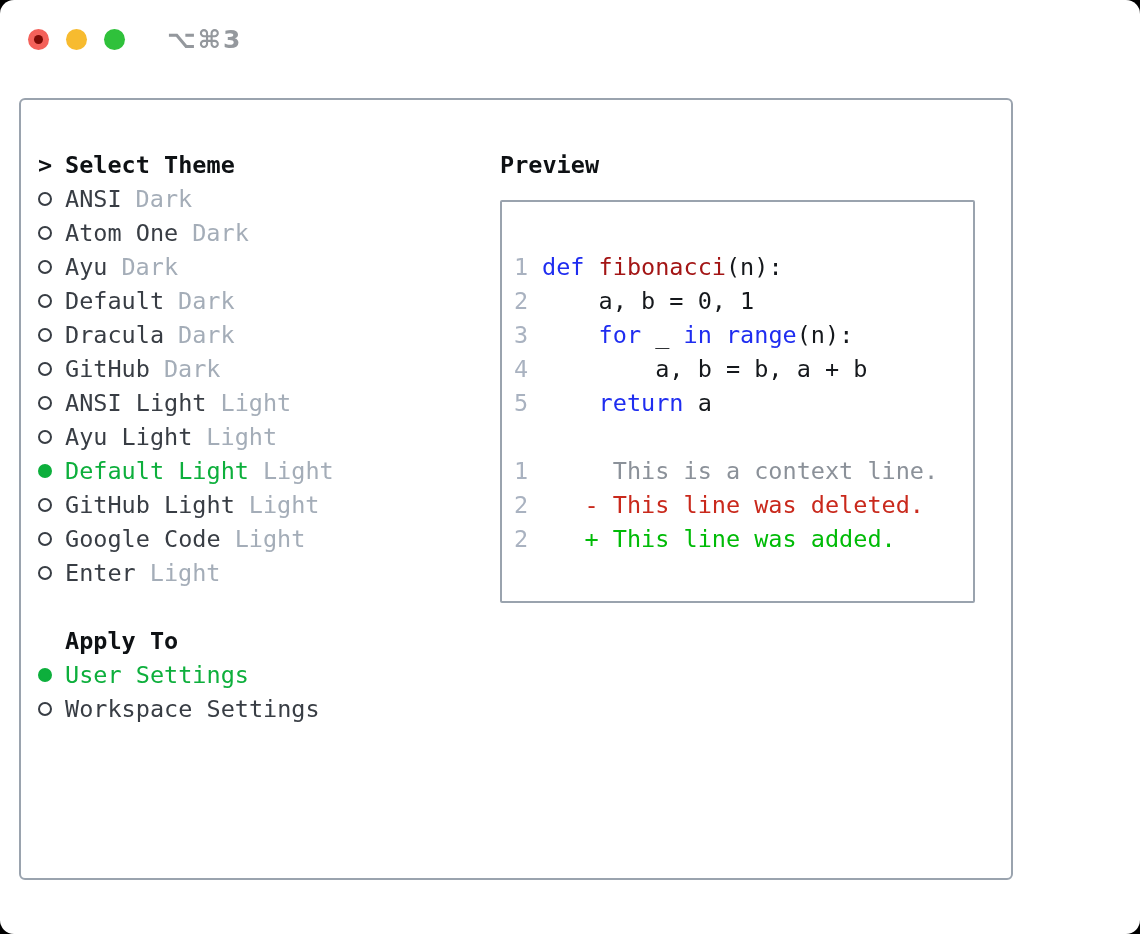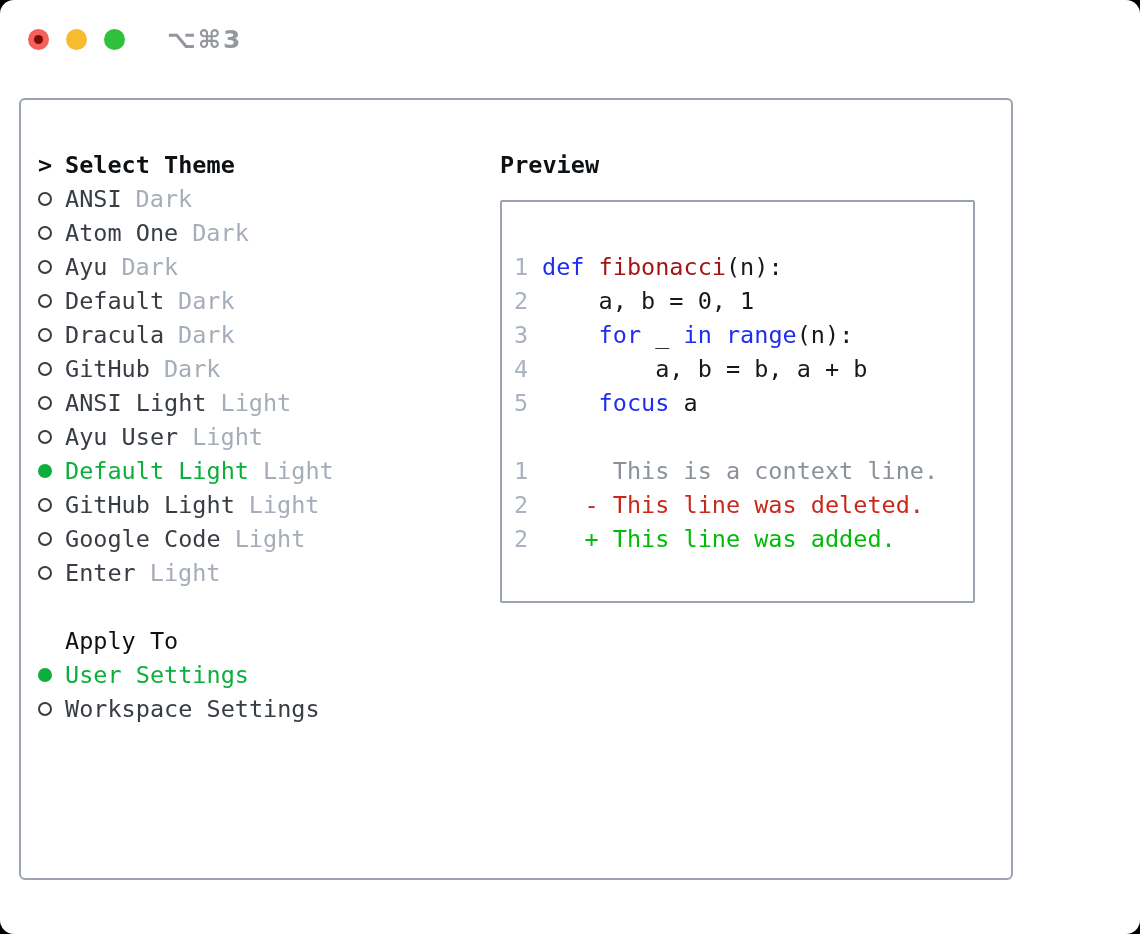--- a/index.html
+++ b/index.html
@@ -21,21 +21,21 @@
   
   .panel{position:absolute;left:19px;top:98px;width:994px;height:782px;
          border:2px solid var(--panel-border);border-radius:6px;box-sizing:border-box;
          display:flex;align-items:flex-start;padding-top:48px;}
   .left{width:479px;flex:none;padding-left:17px;box-sizing:border-box;}
   .right{flex:1;min-width:0;}
   .row{height:34px;display:flex;align-items:center;font-size:23.5px;line-height:34px;}
   .slot{width:27px;flex:none;display:flex;align-items:center;}
   .caret{font-weight:700;color:#0e1114;}
   .htext{font-weight:700;color:#0e1114;white-space:pre;}
-  .htext2{font-weight:400;color:#0e1114;white-space:pre;text-align:right;}
+  .htext2{font-weight:700;color:#0e1114;white-space:pre;text-align:right;}
   .radio{width:14px;height:14px;border-radius:50%;border:2px solid var(--item-dark);box-sizing:border-box;}
   .radio.on{background:var(--accent-green);border-color:var(--accent-green);}
   .opt-row{cursor:pointer;}
   .opt-row .name{color:var(--item-dark);white-space:pre;}
   .opt-row.selected .name{color:var(--accent-green);}
   .variant{color:var(--muted);margin-left:14px;white-space:pre;}
   .spacer{height:34px;}
   .help{width:430px;color:var(--muted);font-size:23.5px;line-height:34px;}
   
   .preview-box{margin-top:18px;width:475px;height:403px;box-sizing:border-box;
@@ -120,21 +120,21 @@
             <span class="slot">
               <span class="radio"></span>
             </span>
             <span class="name">ANSI Light</span>
             <span class="variant">Light</span>
           </div>
           <div class="row opt-row">
             <span class="slot">
               <span class="radio"></span>
             </span>
-            <span class="name">Ayu User</span>
+            <span class="name">Ayu Light</span>
             <span class="variant">Light</span>
           </div>
           <div class="row opt-row selected">
             <span class="slot">
               <span class="radio on"></span>
             </span>
             <span class="name">Default Light</span>
             <span class="variant">Light</span>
           </div>
           <div class="row opt-row">
@@ -204,21 +204,21 @@
             <div class="pline">
               <span class="lnum">3</span>
               <span class="pcode"><span class="tok-plain">    </span><span class="tok-kw">for</span><span class="tok-plain"> _ </span><span class="tok-kw">in</span><span class="tok-plain"> </span><span class="tok-kw">range</span><span class="tok-plain">(n):</span></span>
             </div>
             <div class="pline">
               <span class="lnum">4</span>
               <span class="pcode"><span class="tok-plain">        a, b = b, a + b</span></span>
             </div>
             <div class="pline">
               <span class="lnum">5</span>
-              <span class="pcode"><span class="tok-plain">    </span><span class="tok-kw">focus</span><span class="tok-plain"> a</span></span>
+              <span class="pcode"><span class="tok-plain">    </span><span class="tok-kw">return</span><span class="tok-plain"> a</span></span>
             </div>
           </div>
         <div class="spacer"></div>
         <div id="diff-block">
             <div class="pline">
               <span class="lnum">1</span>
               <span class="ptext context">     This is a context line.</span>
             </div>
             <div class="pline">
               <span class="lnum">2</span>

